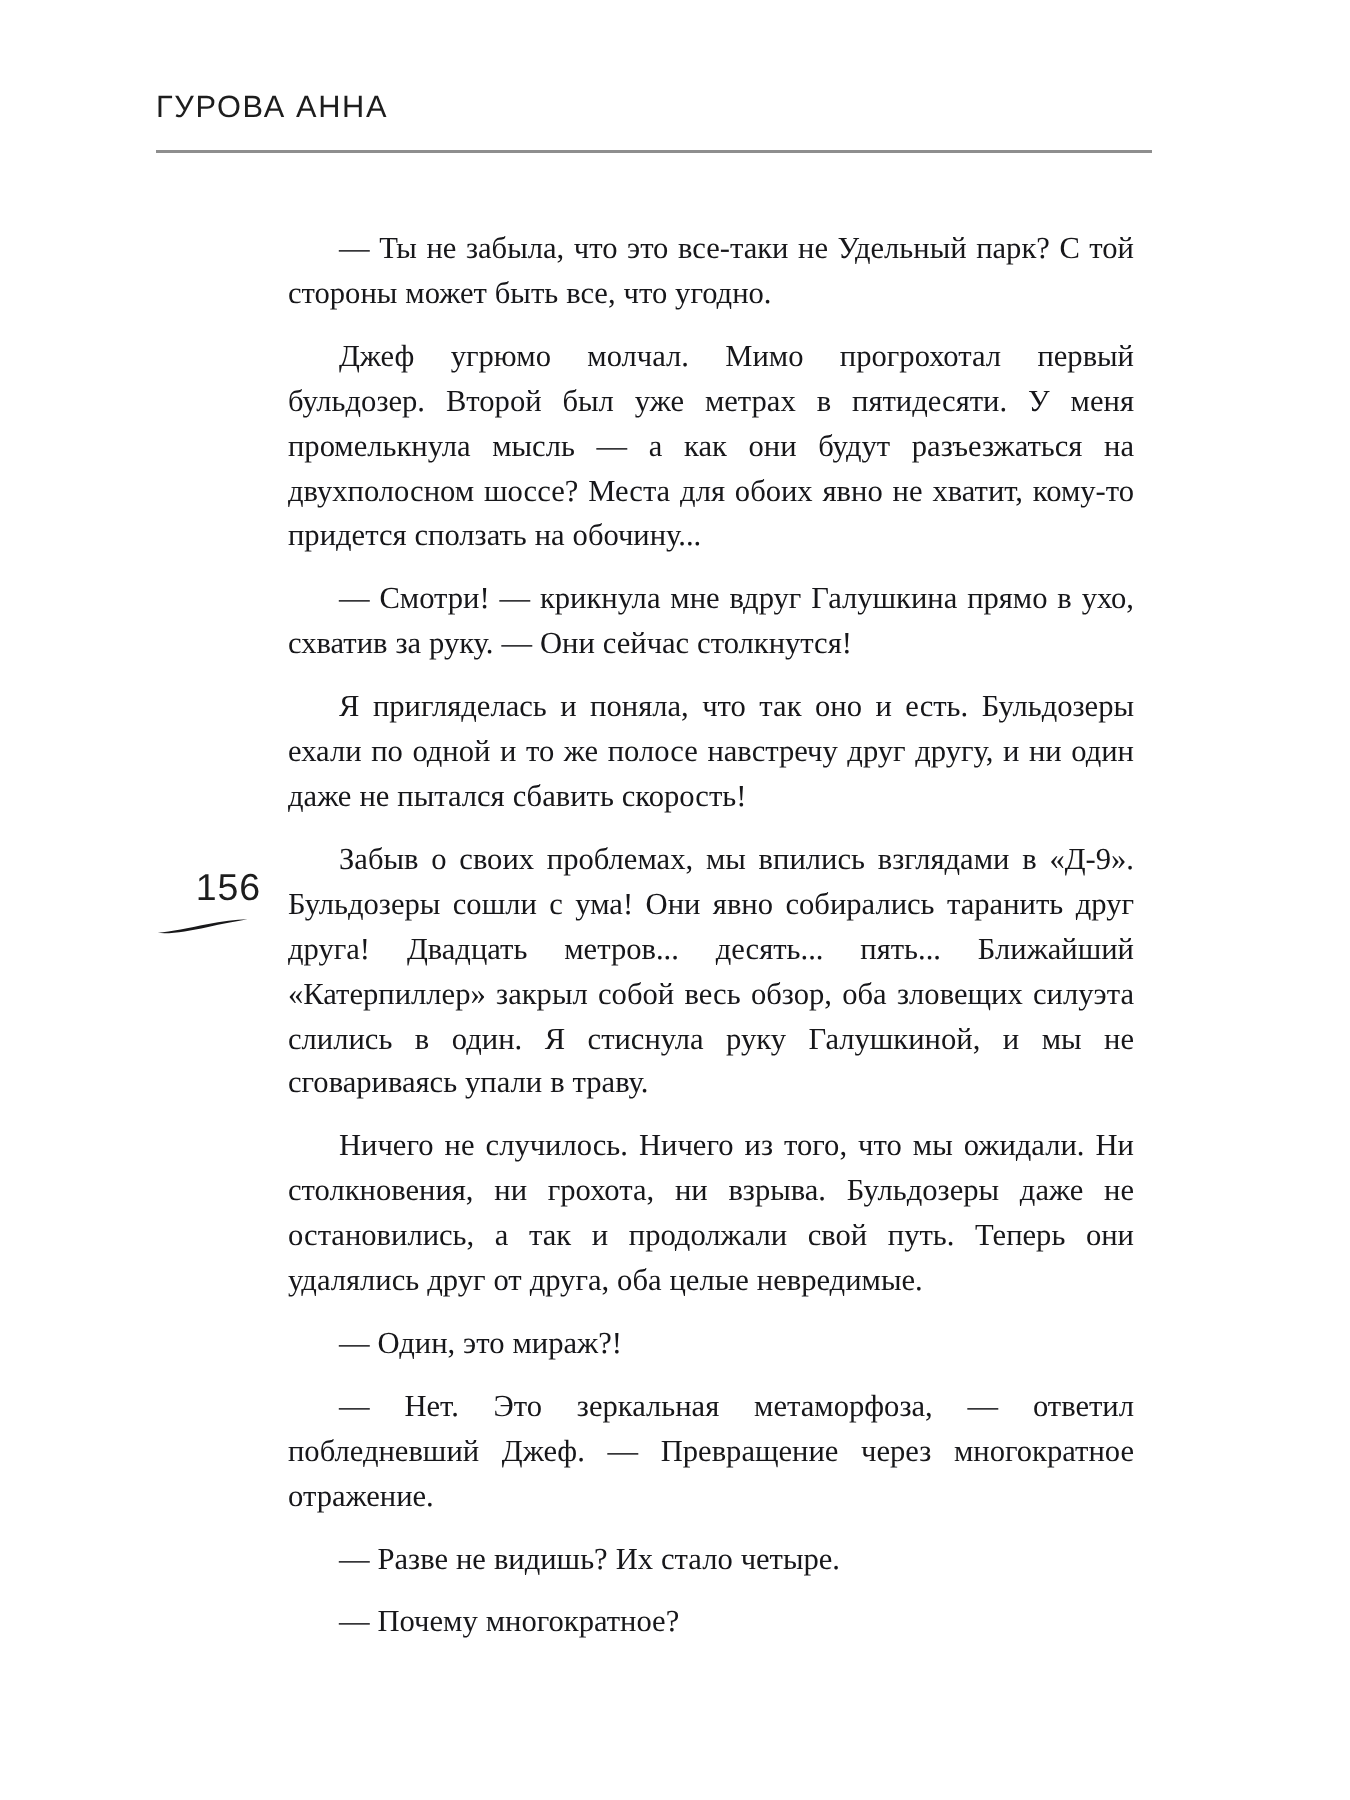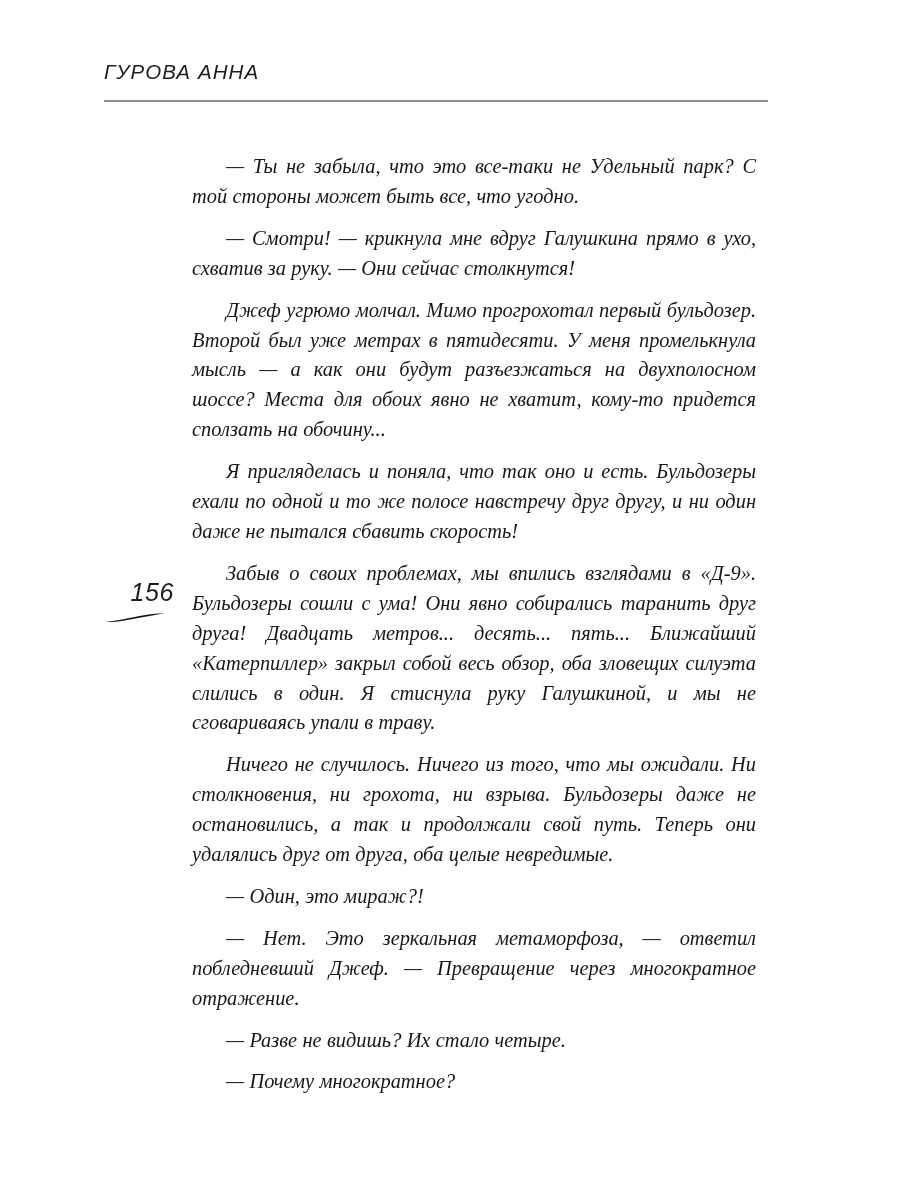--- a/index.html
+++ b/index.html
@@ -11,21 +11,20 @@
     font-family: "Liberation Serif", "DejaVu Serif", serif;
     color: #1a1a1a;
   }
   .page {
     position: relative;
     width: 900px;
     height: 1200px;
     background: #ffffff;
     overflow: hidden;
     box-sizing: border-box;
-    font-style: italic;
   }
 
   
   .running-head {
     position: absolute;
     left: 104px;
     top: 62px;
     width: 664px;
   }
   .running-head .author {
@@ -103,22 +102,22 @@
 
   <div class="folio">
     <span class="folio-number">156</span>
     <svg class="folio-swash" viewBox="0 0 62 12">
       <path d="M1.2 9.9 C 10 9.2, 22 6.6, 34 4.2 C 44 2.3, 53 1.2, 61 0.9 C 53 2.4, 44 4.0, 34 6.1 C 22 8.6, 10 10.8, 1.2 9.9 Z" fill="#18181a"></path>
     </svg>
   </div>
 
   <div class="textblock">
     <p>— Ты не забыла, что это все-таки не Удельный парк? С той стороны может быть все, что угодно.</p>
+    <p>Джеф угрюмо молчал. Мимо прогрохотал первый бульдозер. Второй был уже метрах в пятидесяти. У меня промелькнула мысль — а как они будут разъезжаться на двухполосном шоссе? Места для обоих явно не хватит, кому-то придется сползать на обочину...</p>
     <p>— Смотри! — крикнула мне вдруг Галушкина прямо в ухо, схватив за руку. — Они сейчас столкнутся!</p>
-    <p>Джеф угрюмо молчал. Мимо прогрохотал первый бульдозер. Второй был уже метрах в пятидесяти. У меня промелькнула мысль — а как они будут разъезжаться на двухполосном шоссе? Места для обоих явно не хватит, кому-то придется сползать на обочину...</p>
     <p>Я пригляделась и поняла, что так оно и есть. Бульдозеры ехали по одной и то же полосе навстречу друг другу, и ни один даже не пытался сбавить скорость!</p>
     <p>Забыв о своих проблемах, мы впились взглядами в «Д-9». Бульдозеры сошли с ума! Они явно собирались таранить друг друга! Двадцать метров... десять... пять... Ближайший «Катерпиллер» закрыл собой весь обзор, оба зловещих силуэта слились в один. Я стиснула руку Галушкиной, и мы не сговариваясь упали в траву.</p>
     <p>Ничего не случилось. Ничего из того, что мы ожидали. Ни столкновения, ни грохота, ни взрыва. Бульдозеры даже не остановились, а так и продолжали свой путь. Теперь они удалялись друг от друга, оба целые невредимые.</p>
     <p class="last-line-left">— Один, это мираж?!</p>
     <p>— Нет. Это зеркальная метаморфоза, — ответил побледневший Джеф. — Превращение через многократное отражение.</p>
     <p class="last-line-left">— Разве не видишь? Их стало четыре.</p>
     <p class="last-line-left">— Почему многократное?</p>
   </div>
 
 </div>

